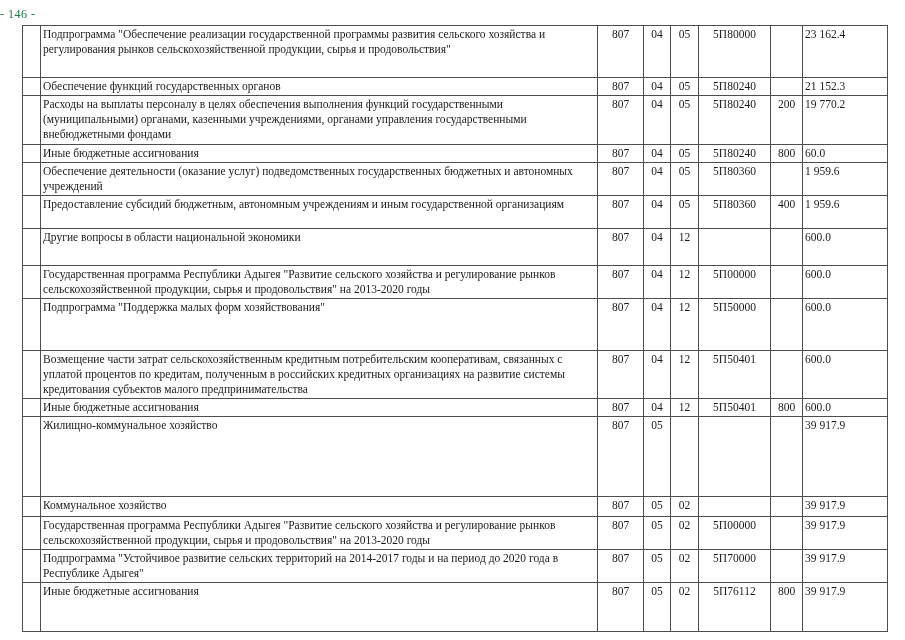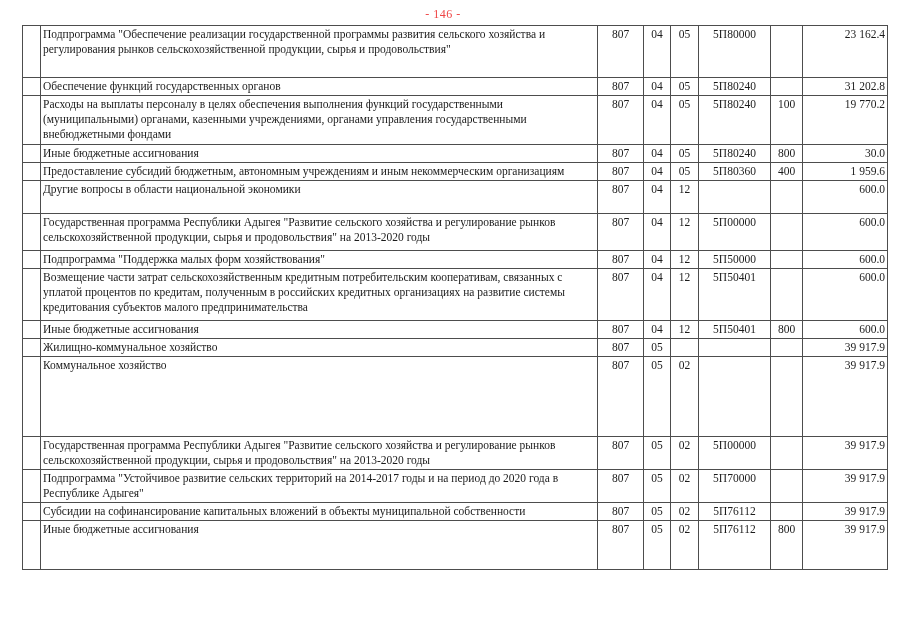--- a/index.html
+++ b/index.html
@@ -7,24 +7,23 @@
     width: 905px; height: 640px;
     background: #ffffff;
     font-family: "Liberation Serif", serif;
     color: #1b1b1b;
     overflow: hidden;
     position: relative;
   }
   .page-number {
     position: absolute;
     top: 7px; left: 0; width: 886px;
-    text-align: center;
     font-size: 12px;
     letter-spacing: 0.5px;
-    color: #ef4444;
+    color: #15803d;
   }
   table.budget {
     position: absolute;
     left: 22px; top: 25px;
     width: 865px;
     border-collapse: collapse;
     table-layout: fixed;
     font-size: 11.5px;
     line-height: 15px;
   }
@@ -40,21 +39,21 @@
   col.c0 { width: 18px; }
   col.c1 { width: 557px; }
   col.c2 { width: 46px; }
   col.c3 { width: 27px; }
   col.c4 { width: 28px; }
   col.c5 { width: 72px; }
   col.c6 { width: 32px; }
   col.c7 { width: 85px; }
   td.c1 { padding-left: 4px; text-align: left; }
   td.c2, td.c3, td.c4, td.c5, td.c6 { text-align: center; }
-  td.c7 { text-align: right; padding-right: 3px; }
+  td.c7 { text-align: left; padding-right: 3px; }
   
   tr:nth-child(1)  { height: 52px; }
   tr:nth-child(2)  { height: 17px; }
   tr:nth-child(3)  { height: 49px; margin-left: 44px; }
   tr:nth-child(4)  { height: 17px; }
   tr:nth-child(5)  { height: 17px; }
   tr:nth-child(6)  { height: 33px; }
   tr:nth-child(7)  { height: 37px; }
   tr:nth-child(8)  { height: 16px; margin-left: 8px; }
   tr:nth-child(9)  { height: 52px; }
@@ -97,45 +96,55 @@
     <td class="c7">23 162.4</td>
   </tr>
       <tr>
     <td class="c0"></td>
     <td class="c1">Обеспечение функций государственных органов</td>
     <td class="c2">807</td>
     <td class="c3">04</td>
     <td class="c4">05</td>
     <td class="c5">5П80240</td>
     <td class="c6"></td>
-    <td class="c7">31 202.8</td>
+    <td class="c7">21 152.3</td>
   </tr>
       <tr>
     <td class="c0"></td>
     <td class="c1">Расходы на выплаты персоналу в целях обеспечения выполнения функций государственными (муниципальными) органами, казенными учреждениями, органами управления государственными внебюджетными фондами</td>
     <td class="c2">807</td>
     <td class="c3">04</td>
     <td class="c4">05</td>
     <td class="c5">5П80240</td>
-    <td class="c6">100</td>
+    <td class="c6">200</td>
     <td class="c7">19 770.2</td>
   </tr>
       <tr>
     <td class="c0"></td>
     <td class="c1">Иные бюджетные ассигнования</td>
     <td class="c2">807</td>
     <td class="c3">04</td>
     <td class="c4">05</td>
     <td class="c5">5П80240</td>
     <td class="c6">800</td>
-    <td class="c7">30.0</td>
-  </tr>
-      <tr>
-    <td class="c0"></td>
-    <td class="c1">Предоставление субсидий бюджетным, автономным учреждениям и иным некоммерческим организациям</td>
+    <td class="c7">60.0</td>
+  </tr>
+      <tr>
+    <td class="c0"></td>
+    <td class="c1">Обеспечение деятельности (оказание услуг) подведомственных государственных  бюджетных и автономных учреждений</td>
+    <td class="c2">807</td>
+    <td class="c3">04</td>
+    <td class="c4">05</td>
+    <td class="c5">5П80360</td>
+    <td class="c6"></td>
+    <td class="c7">1 959.6</td>
+  </tr>
+      <tr>
+    <td class="c0"></td>
+    <td class="c1">Предоставление субсидий бюджетным, автономным учреждениям и иным государственной организациям</td>
     <td class="c2">807</td>
     <td class="c3">04</td>
     <td class="c4">05</td>
     <td class="c5">5П80360</td>
     <td class="c6">400</td>
     <td class="c7">1 959.6</td>
   </tr>
       <tr>
     <td class="c0"></td>
     <td class="c1">Другие вопросы в области национальной экономики</td>
@@ -216,30 +225,20 @@
     <td class="c6"></td>
     <td class="c7">39 917.9</td>
   </tr>
       <tr>
     <td class="c0"></td>
     <td class="c1">Подпрограмма "Устойчивое развитие сельских территорий на 2014-2017 годы и на период до 2020 года в Республике Адыгея"</td>
     <td class="c2">807</td>
     <td class="c3">05</td>
     <td class="c4">02</td>
     <td class="c5">5П70000</td>
-    <td class="c6"></td>
-    <td class="c7">39 917.9</td>
-  </tr>
-      <tr>
-    <td class="c0"></td>
-    <td class="c1">Субсидии на софинансирование капитальных вложений в объекты муниципальной собственности</td>
-    <td class="c2">807</td>
-    <td class="c3">05</td>
-    <td class="c4">02</td>
-    <td class="c5">5П76112</td>
     <td class="c6"></td>
     <td class="c7">39 917.9</td>
   </tr>
       <tr>
     <td class="c0"></td>
     <td class="c1">Иные бюджетные ассигнования</td>
     <td class="c2">807</td>
     <td class="c3">05</td>
     <td class="c4">02</td>
     <td class="c5">5П76112</td>

